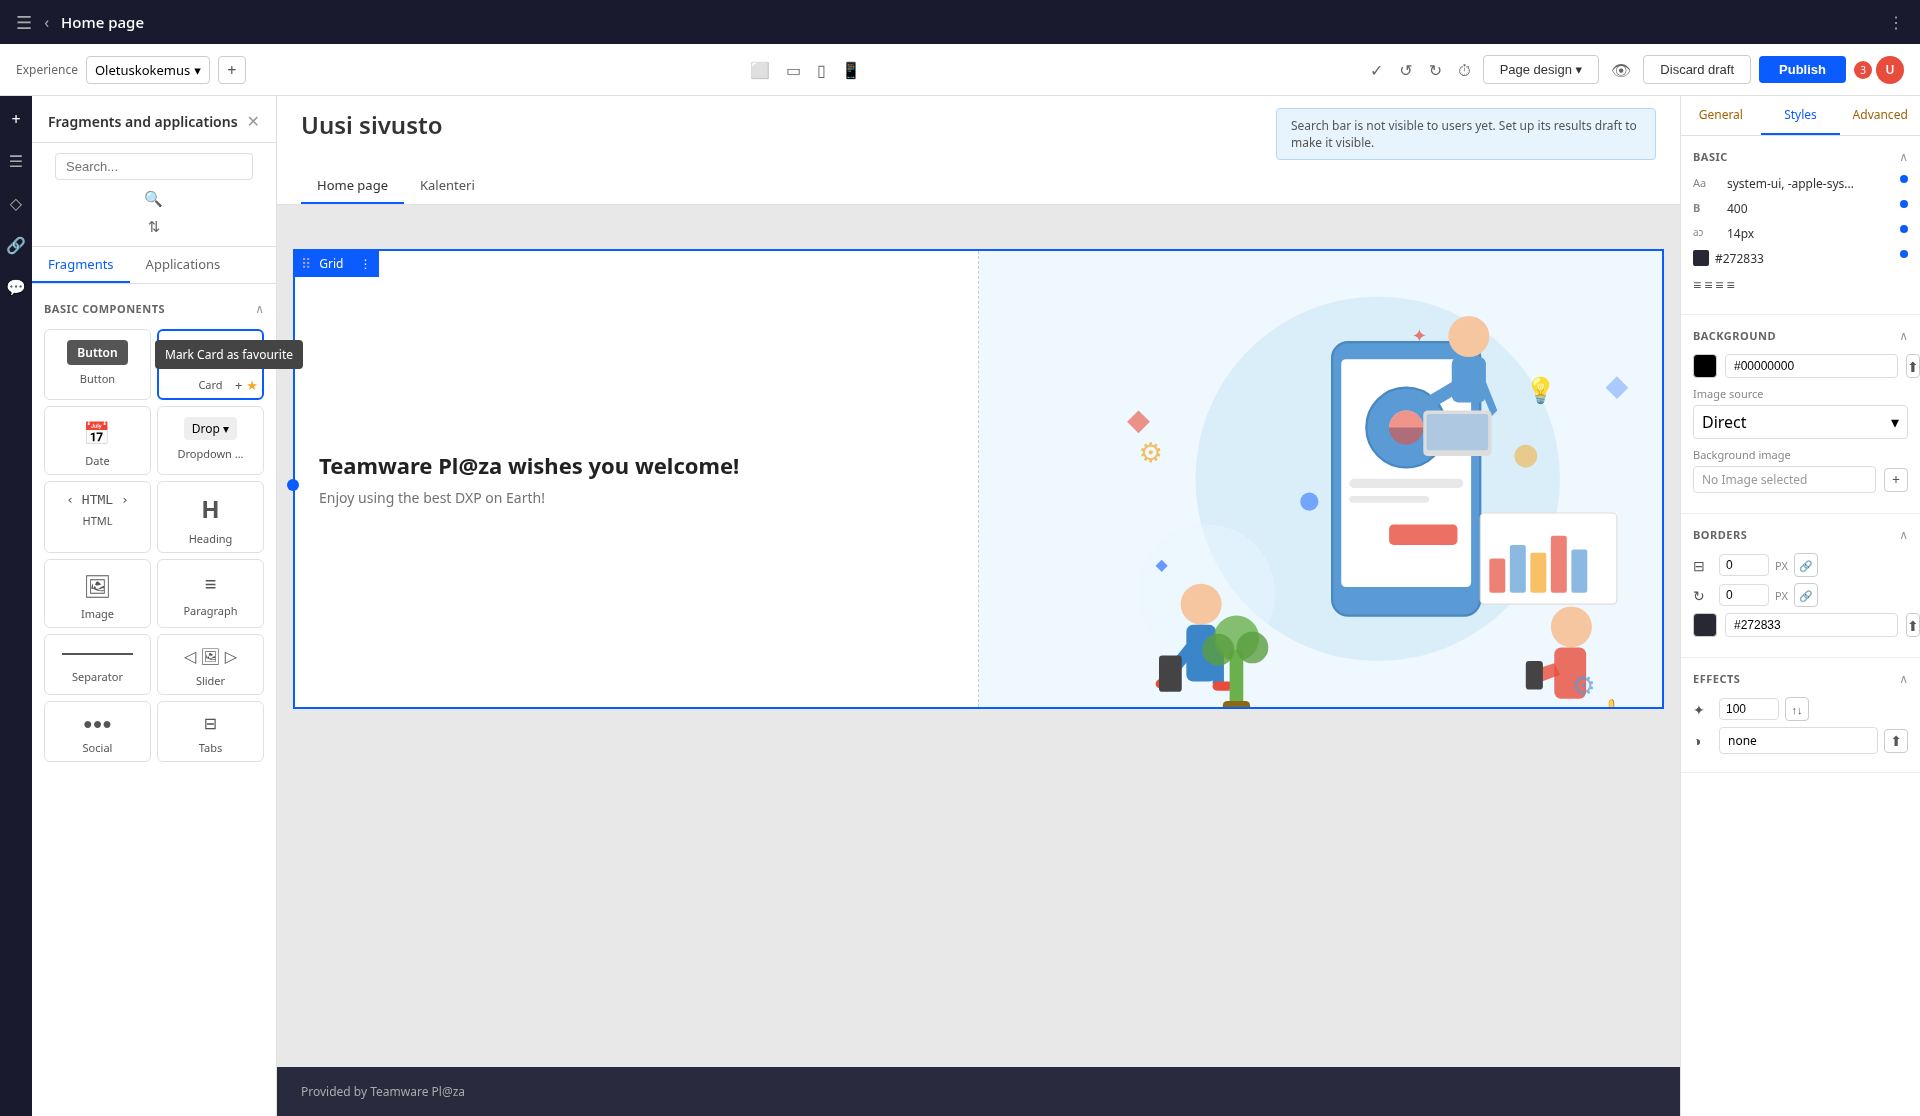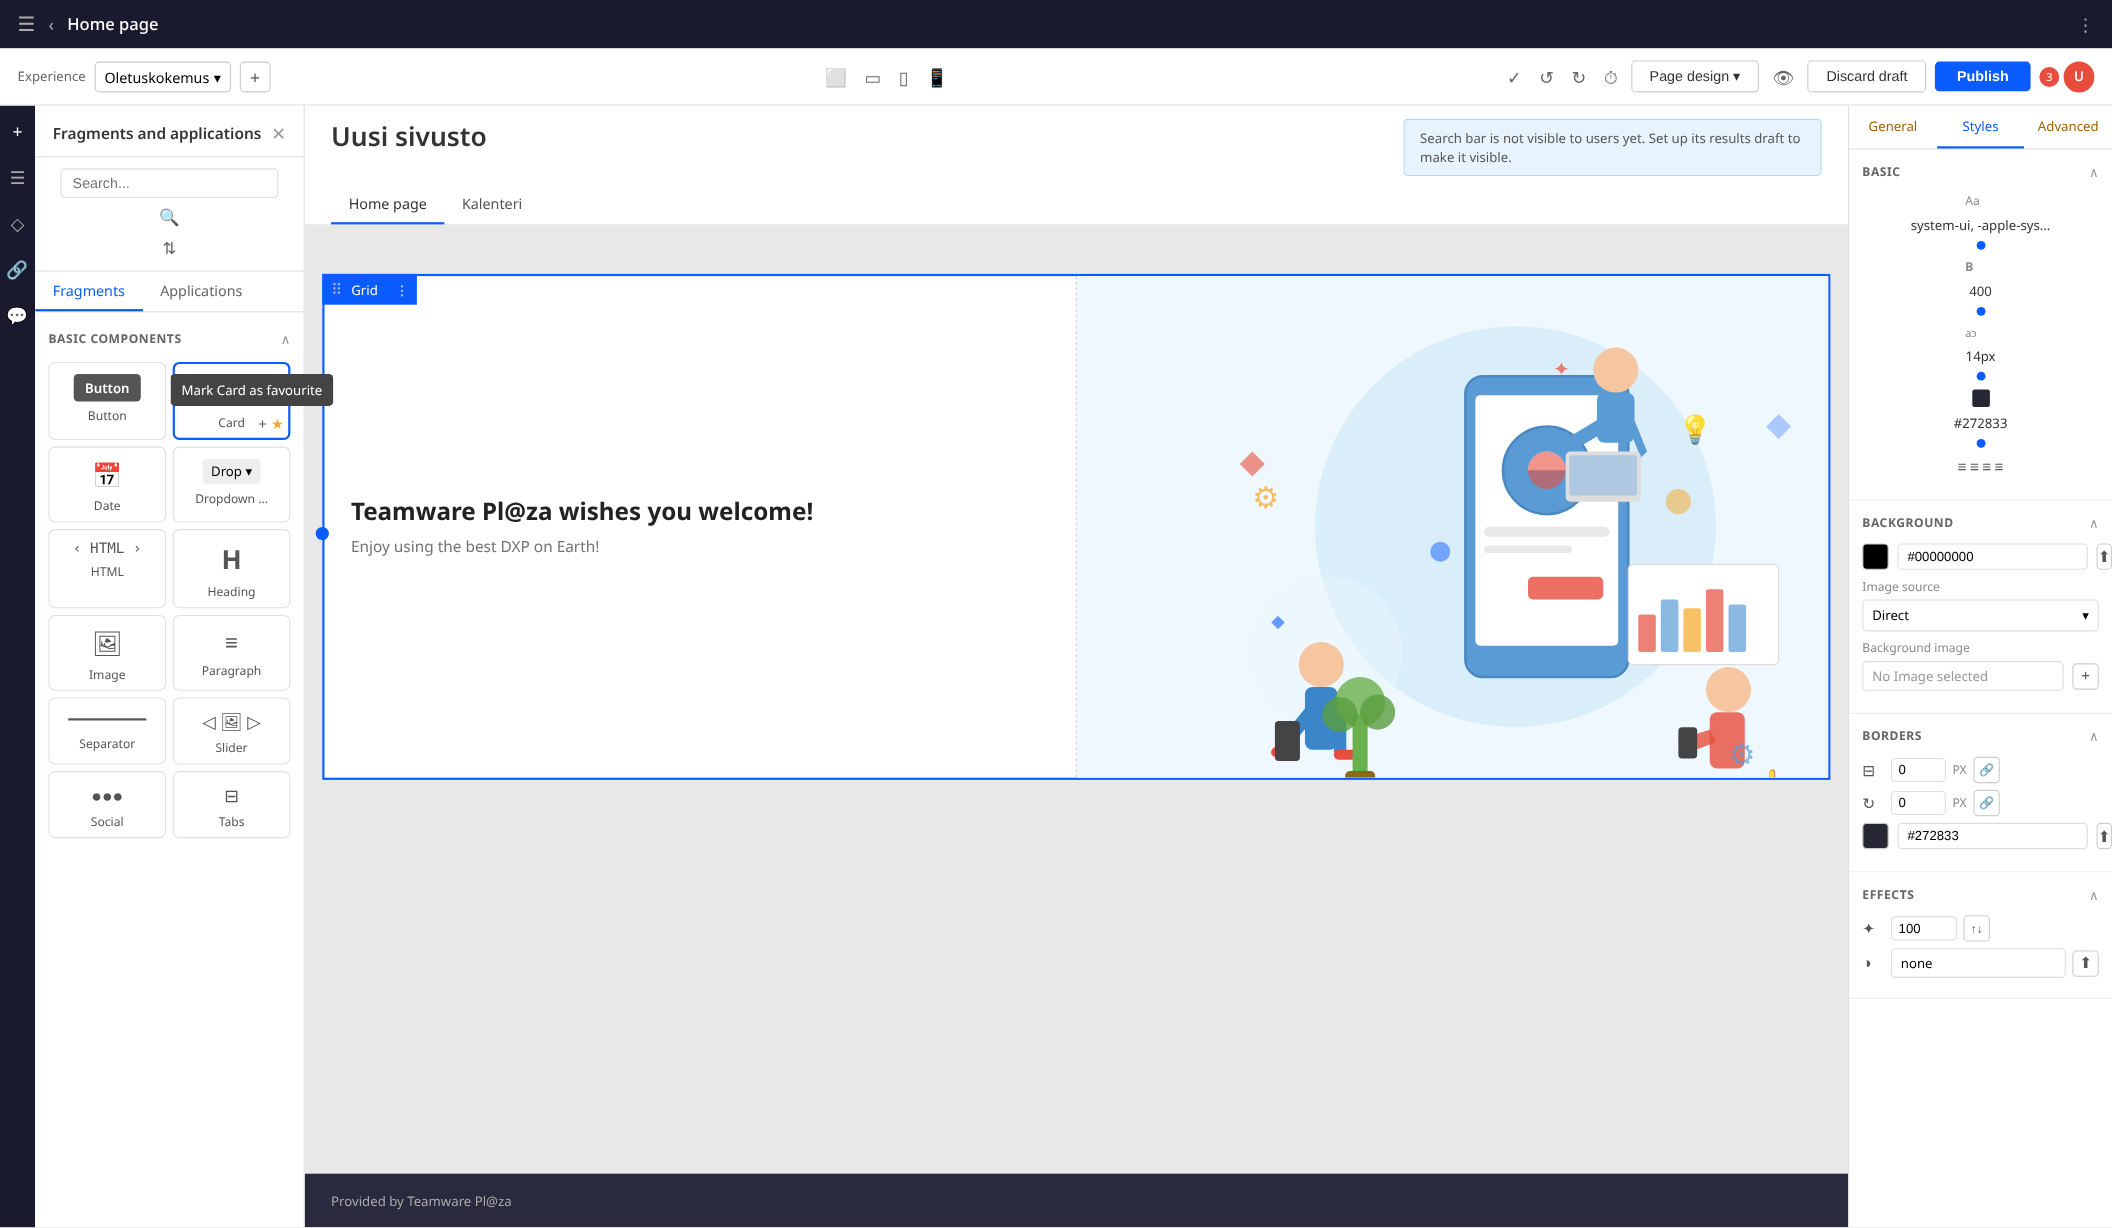--- a/index.html
+++ b/index.html
@@ -332,24 +332,22 @@
       display: flex;
       align-items: center;
       justify-content: space-between;
       margin-bottom: 10px;
     }
     .right-section-title { font-size: 11px; font-weight: 700; color: #666; letter-spacing: 0.5px; }
     .right-section-toggle { color: #999; font-size: 12px; cursor: pointer; }
 
     .prop-row {
       display: flex;
-      align-items: center;
       margin-bottom: 8px;
       gap: 6px;
-      flex-direction: column;
     }
     .prop-label { font-size: 11px; color: #888; width: 28px; flex-shrink: 0; }
     .prop-value {
       font-size: 12px;
       color: #333;
       flex: 1;
       overflow: hidden;
       text-overflow: ellipsis;
       white-space: nowrap;
     }
@@ -756,21 +754,21 @@
         <span class="right-section-title">BACKGROUND</span>
         <span class="right-section-toggle">∧</span>
       </div>
       <div class="bg-row">
         <div class="color-picker-swatch" style="background:#000;"></div>
         <input class="color-hex-input" type="text" value="#00000000" style="">
         <div class="upload-btn">⬆</div>
       </div>
       <div style="margin-bottom:8px;">
         <div style="font-size:11px;color:#888;margin-bottom:4px;">Image source</div>
-        <div style="border:1px solid #ddd;border-radius:4px;padding:5px 8px;font-size:12px;display:flex;align-items:center;justify-content:space-between;">
+        <div style="border:1px solid #ddd;border-radius:4px;padding:5px 8px;font-size:16px;display:flex;align-items:center;justify-content:space-between;">
           <span>Direct</span>
           <span>▾</span>
         </div>
       </div>
       <div>
         <div style="font-size:11px;color:#888;margin-bottom:4px;">Background image</div>
         <div class="bg-image-row">
           <div class="no-image-field">No Image selected</div>
           <div class="upload-btn">+</div>
         </div>

